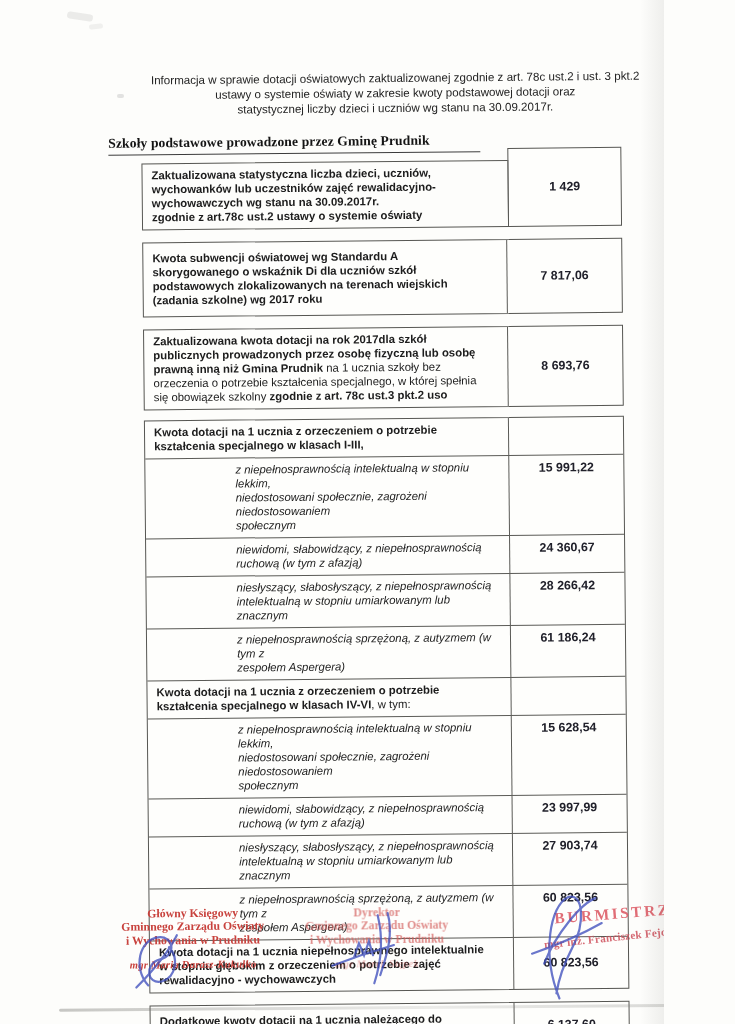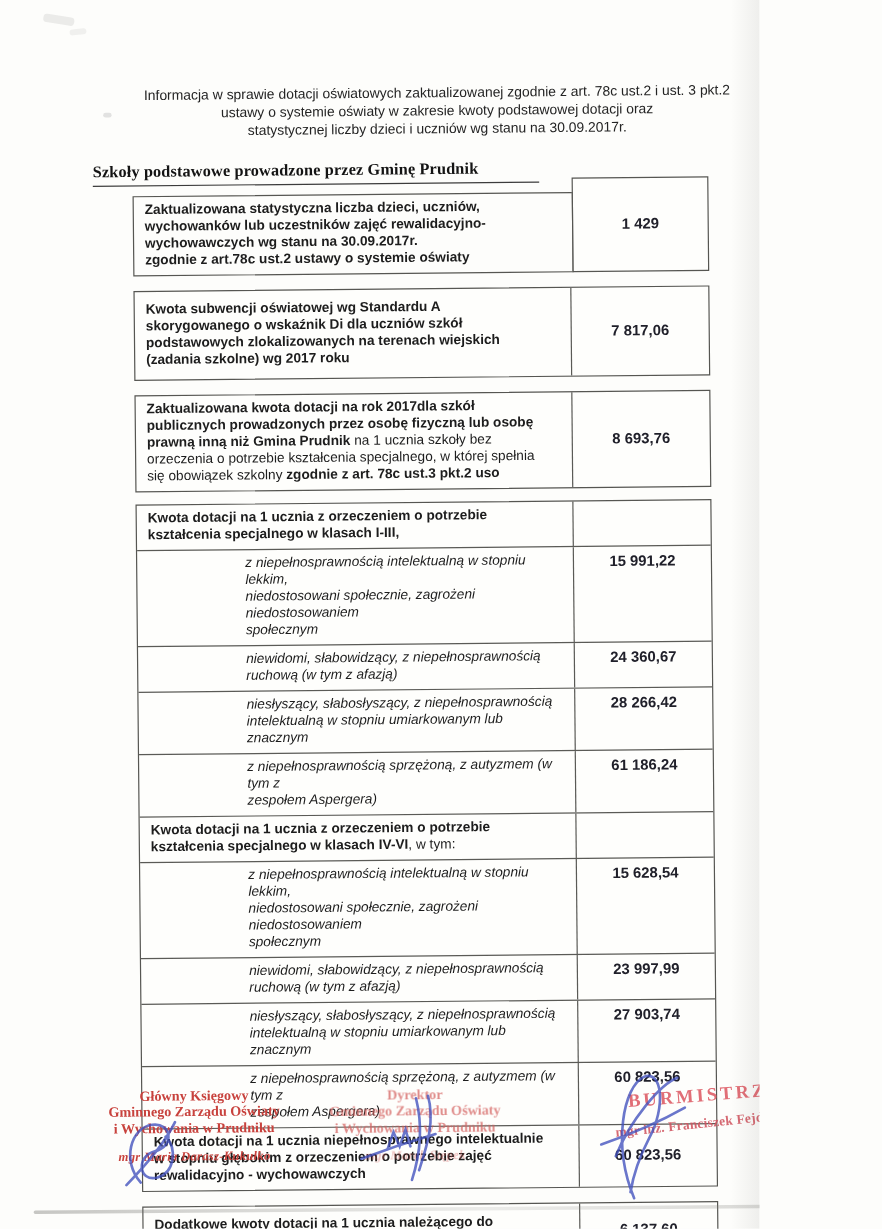--- a/index.html
+++ b/index.html
@@ -3,21 +3,21 @@
 <meta charset="utf-8">
 <style>
   html,body{margin:0;padding:0;}
   body{
     width:735px;height:1024px;overflow:hidden;position:relative;
     background:#fdfdfb;
     font-family:"Liberation Sans", sans-serif;
     color:#1d1d1d;
     -webkit-font-smoothing:antialiased;
   }
-  .page{position:relative;width:633px;height:1024px;overflow:hidden;}
+  .page{position:relative;width:633px;height:1024px;overflow:hidden;margin-left:31px;}
   
   .edge-right{position:absolute;top:0;right:0;width:24px;height:100%;
     background:linear-gradient(to right, rgba(0,0,0,0), rgba(90,90,85,.09));z-index:5;}
   .edge-bottom{position:absolute;left:28px;top:1006px;width:680px;height:3px;z-index:5;
     background:linear-gradient(to right, rgba(110,110,105,.38), rgba(140,140,135,.16) 55%, rgba(120,120,115,.3));
     transform:rotate(-0.45deg);border-radius:2px;}
   .smudge-a{position:absolute;left:36px;top:13px;width:26px;height:7px;background:rgba(140,140,140,.16);
     transform:rotate(9deg);border-radius:3px;}
   .smudge-b{position:absolute;left:58px;top:24px;width:14px;height:5px;background:rgba(150,150,150,.12);
     transform:rotate(-6deg);border-radius:3px;}

